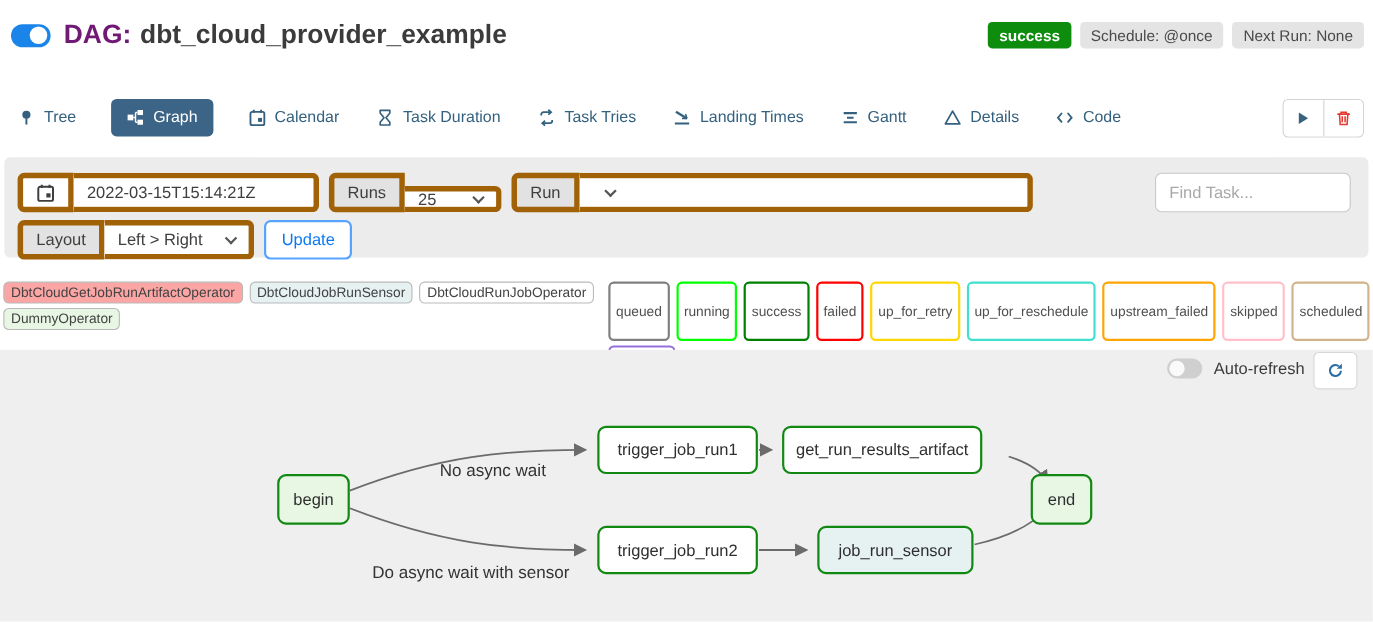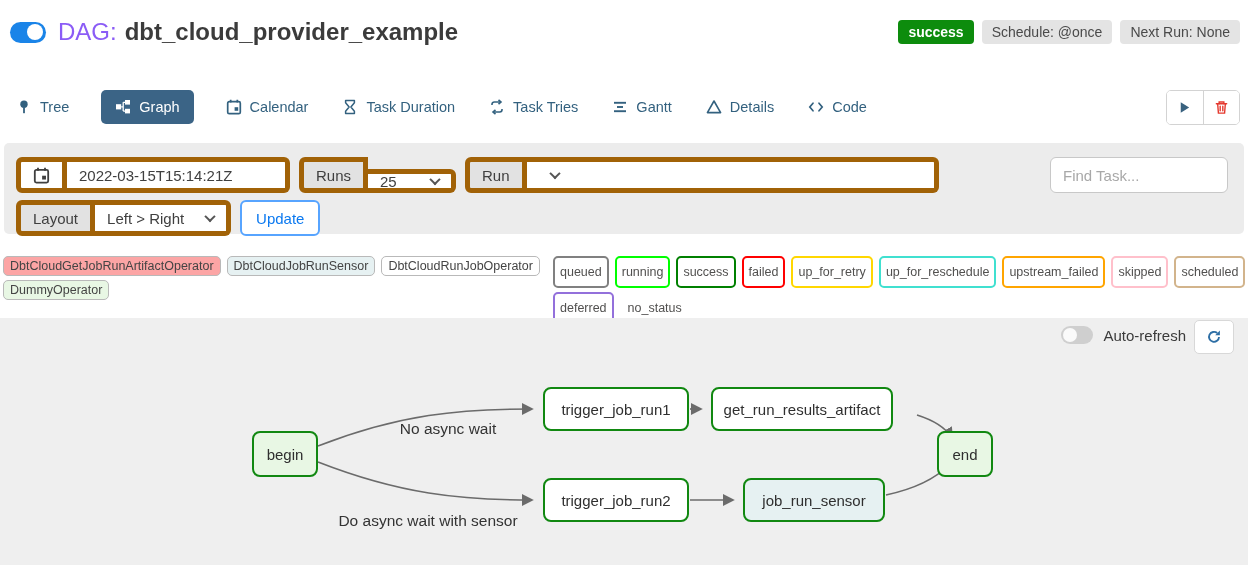--- a/index.html
+++ b/index.html
@@ -3,21 +3,21 @@
 <meta charset="utf-8">
 <style>
   * { box-sizing: border-box; margin: 0; padding: 0; }
   html,body { width:1248px; height:565px; overflow:hidden; background:#fff;
     font-family:"Liberation Sans","DejaVu Sans",sans-serif; color:#3f3f3f; }
 
   
   .header { position:absolute; top:12px; left:10px; right:8px; height:40px; display:flex; align-items:center; }
   .toggle { width:36px; height:21px; border-radius:11px; background:#1a84e8; position:relative; flex:0 0 auto; cursor:pointer; }
   .toggle .knob { position:absolute; top:2.5px; right:3px; width:16px; height:16px; border-radius:50%; background:#fff; }
-  .dag-prefix { font-size:24px; font-weight:normal; color:#8b5cf6; margin-left:12px; }
+  .dag-prefix { font-size:24px; font-weight:bold; color:#701a75; margin-left:12px; }
   .dag-name  { font-size:24px; font-weight:bold; color:#3b3b3b; margin-left:8px; }
   .header-badges { margin-left:auto; display:flex; gap:8px; align-items:center; }
   .badge { font-size:14px; padding:4px 10px; border-radius:4px; background:#e4e4e4; color:#4a4a4a; white-space:nowrap; }
   .badge.success { background:#0d8c0d; color:#fff; font-weight:bold; }
 
   
   .tabbar { position:absolute; top:88px; left:14px; height:38px; display:flex; align-items:center; gap:30px; }
   .tab { display:flex; align-items:center; gap:8px; color:#33617f; font-size:14.5px; cursor:pointer; padding:9px 2px; border-radius:5px; }
   .tab.active { background:#3b6486; color:#fff; padding:9px 14px; }
   .ticon { width:16px; height:16px; display:inline-flex; }
@@ -46,21 +46,21 @@
   .update-btn { height:36px; padding:0 14px; background:#fff; border:2px solid #57a4ff; color:#0b79f0; font-size:15px; border-radius:6px; cursor:pointer; font-family:inherit; }
   .cal-icon svg { width:17px; height:17px; }
 
   
   .legend { position:absolute; top:256px; left:2px; right:2px; height:52px; }
   .lcol { position:absolute; top:0; }
   .lcol.ops { left:1px; width:545px; }
   .lcol.sts { left:551px; right:2px; }
   .lrow { display:flex; gap:6px; margin-bottom:4px; align-items:center; }
   .opbadge { font-size:12.5px; color:#444; border:1px solid #b9b9b9; border-radius:5px; padding:2px 6px; white-space:nowrap; }
-  .stbadge { font-size:12.5px; color:#51504f; background:#fff; border:2px solid #808080; border-radius:5px; padding:7px 5px; white-space:nowrap; }
+  .stbadge { font-size:12.5px; color:#51504f; background:#fff; border:2px solid #808080; border-radius:5px; padding:18px 5px; white-space:nowrap; }
   .stbadge.plain { border:none; background:transparent; padding:1px 5px 1px 8px; }
 
   
   .panel { position:absolute; top:318px; left:0; width:1248px; height:247px; background:#efefef; }
   .autorefresh { position:absolute; top:8px; right:62px; display:flex; align-items:center; gap:10px;padding-left:36px; }
   .ar-toggle { width:32px; height:18px; border-radius:9px; background:#cfcfcf; position:relative; cursor:pointer; }
   .ar-toggle .knob { position:absolute; top:2px; left:2px; width:14px; height:14px; border-radius:50%; background:#fafafa; }
   .ar-label { font-size:15px; color:#3b3b3b; }
   .refresh-btn { position:absolute; top:2px; right:14px; width:40px; height:34px; background:#fff; border:1px solid #d8d8d8; border-radius:5px; display:flex; align-items:center; justify-content:center; cursor:pointer; }
   .refresh-btn svg { width:16px; height:16px; }
@@ -126,20 +126,30 @@
     <div class="tab">
       <span class="ticon">
         <svg viewBox="0 0 16 16" fill="none" stroke="currentColor" stroke-width="1.6">
           <path d="M3 6 V5.2 A2.2 2.2 0 0 1 5.2 3 H11.5"></path>
           <path d="M9.5 0.8 L12 3 L9.5 5.2"></path>
           <path d="M13 10 V10.8 A2.2 2.2 0 0 1 10.8 13 H4.5"></path>
           <path d="M6.5 10.8 L4 13 L6.5 15.2"></path>
         </svg>
       </span>
       <span>Task Tries</span>
+    </div>
+    <div class="tab">
+      <span class="ticon">
+        <svg viewBox="0 0 16 16" stroke="currentColor" fill="none">
+          <path d="M2.5 2.5 L12.5 8.8" stroke-width="2.2"></path>
+          <path d="M12.5 8.8 H8 M12.5 8.8 L11.2 4.6" stroke-width="1.4"></path>
+          <path d="M1.5 13.3 H14.5" stroke-width="1.9"></path>
+        </svg>
+      </span>
+      <span>Landing Times</span>
     </div>
     <div class="tab">
       <span class="ticon">
         <svg viewBox="0 0 16 16" stroke="currentColor">
           <path d="M2 3.8 H14" stroke-width="1.9"></path>
           <path d="M5 8 H11" stroke-width="1.9"></path>
           <path d="M2 12.2 H14" stroke-width="1.9"></path>
         </svg>
       </span>
       <span>Gantt</span>

